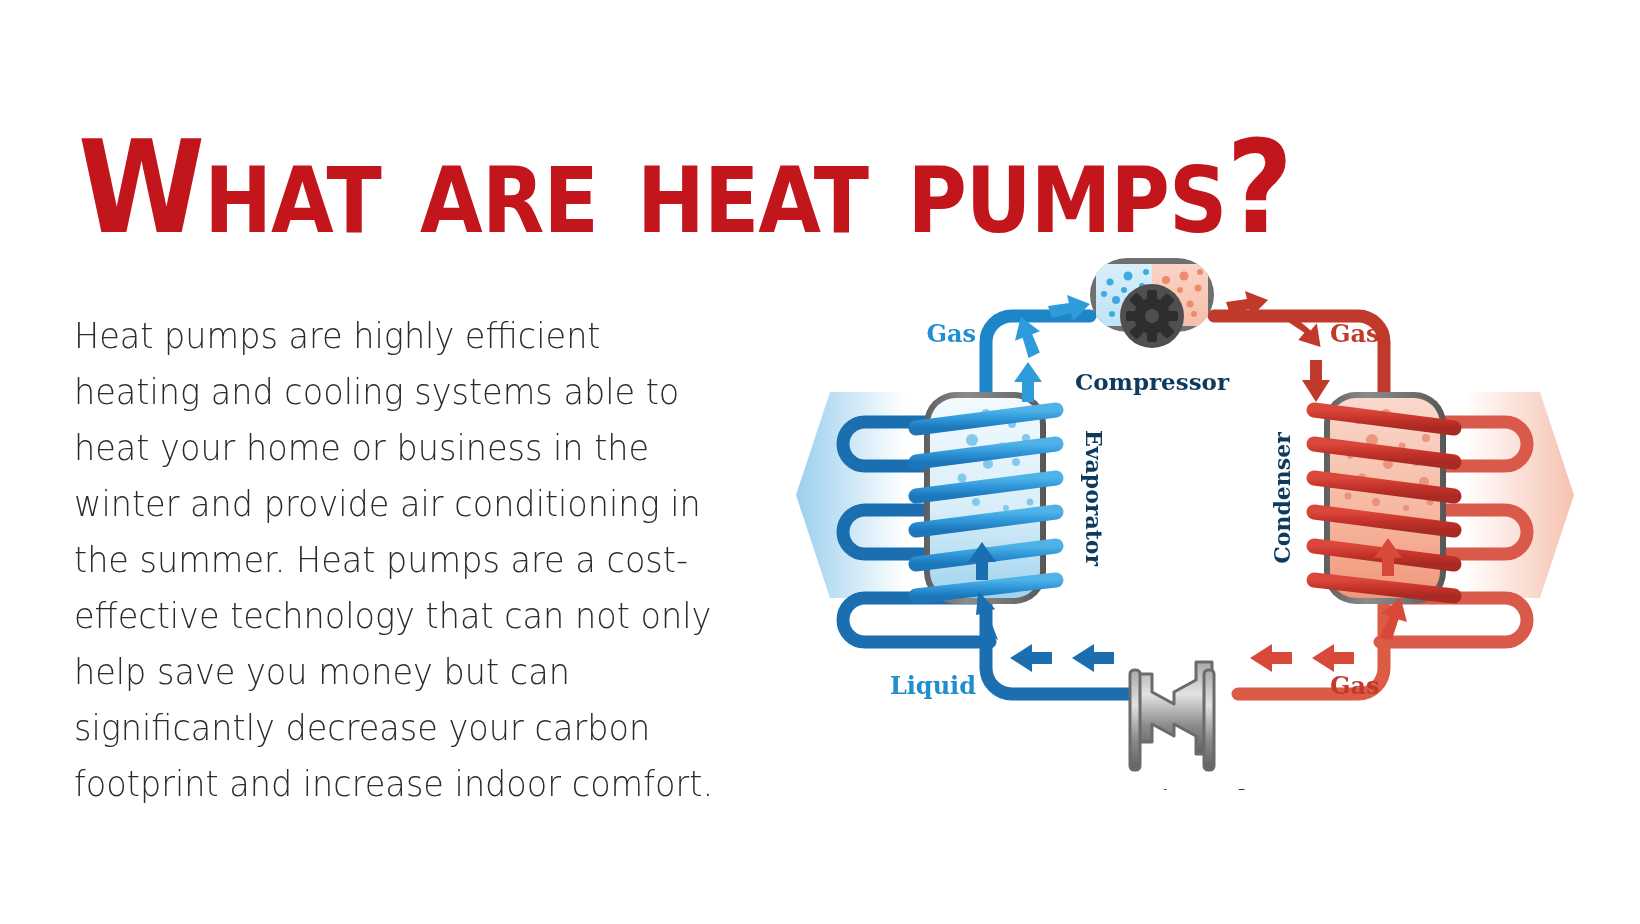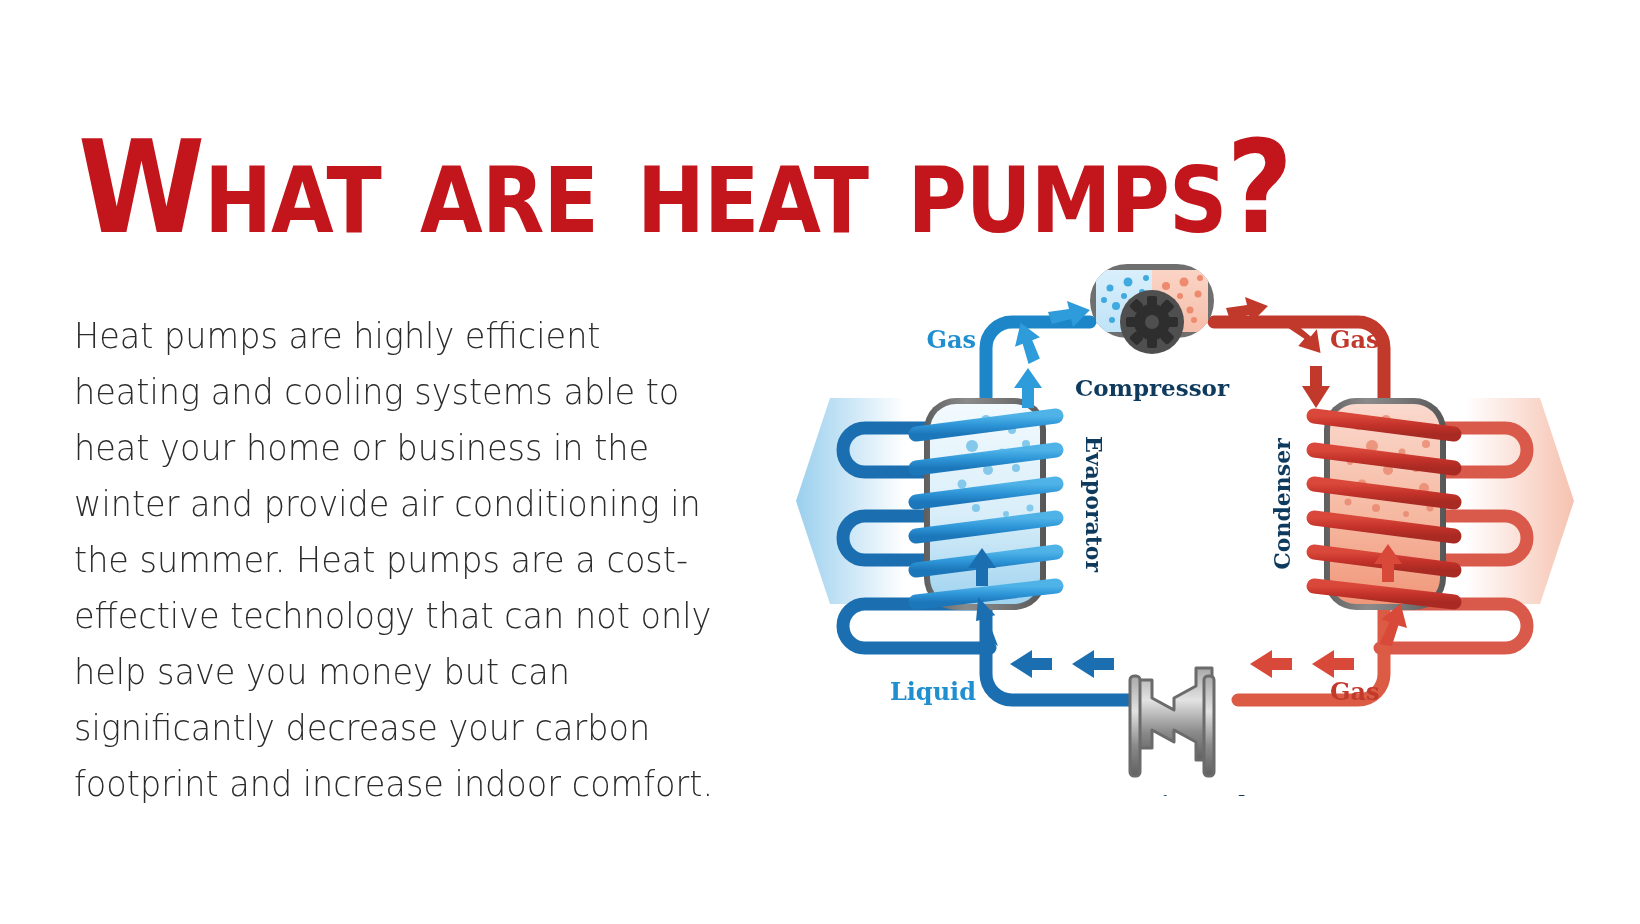--- a/index.html
+++ b/index.html
@@ -39,21 +39,21 @@
     font-weight:300;
     font-size:36px;
     line-height:56px;
     transform:scaleX(0.93);
     transform-origin:left top;
   }
 
   
   .diagram{
     position:absolute;
-    left:790px; top:256px;
+    left:790px; top:250px;
     width:790px; height:540px;
   }
   .diagram svg{display:block;width:790px;height:540px;}
 
   .lbl{
     font-family:"DejaVu Serif", serif;
     font-weight:bold;
   }
   .lbl-blue{fill:#1F8FD0;}
   .lbl-red{fill:#C0392B;}

